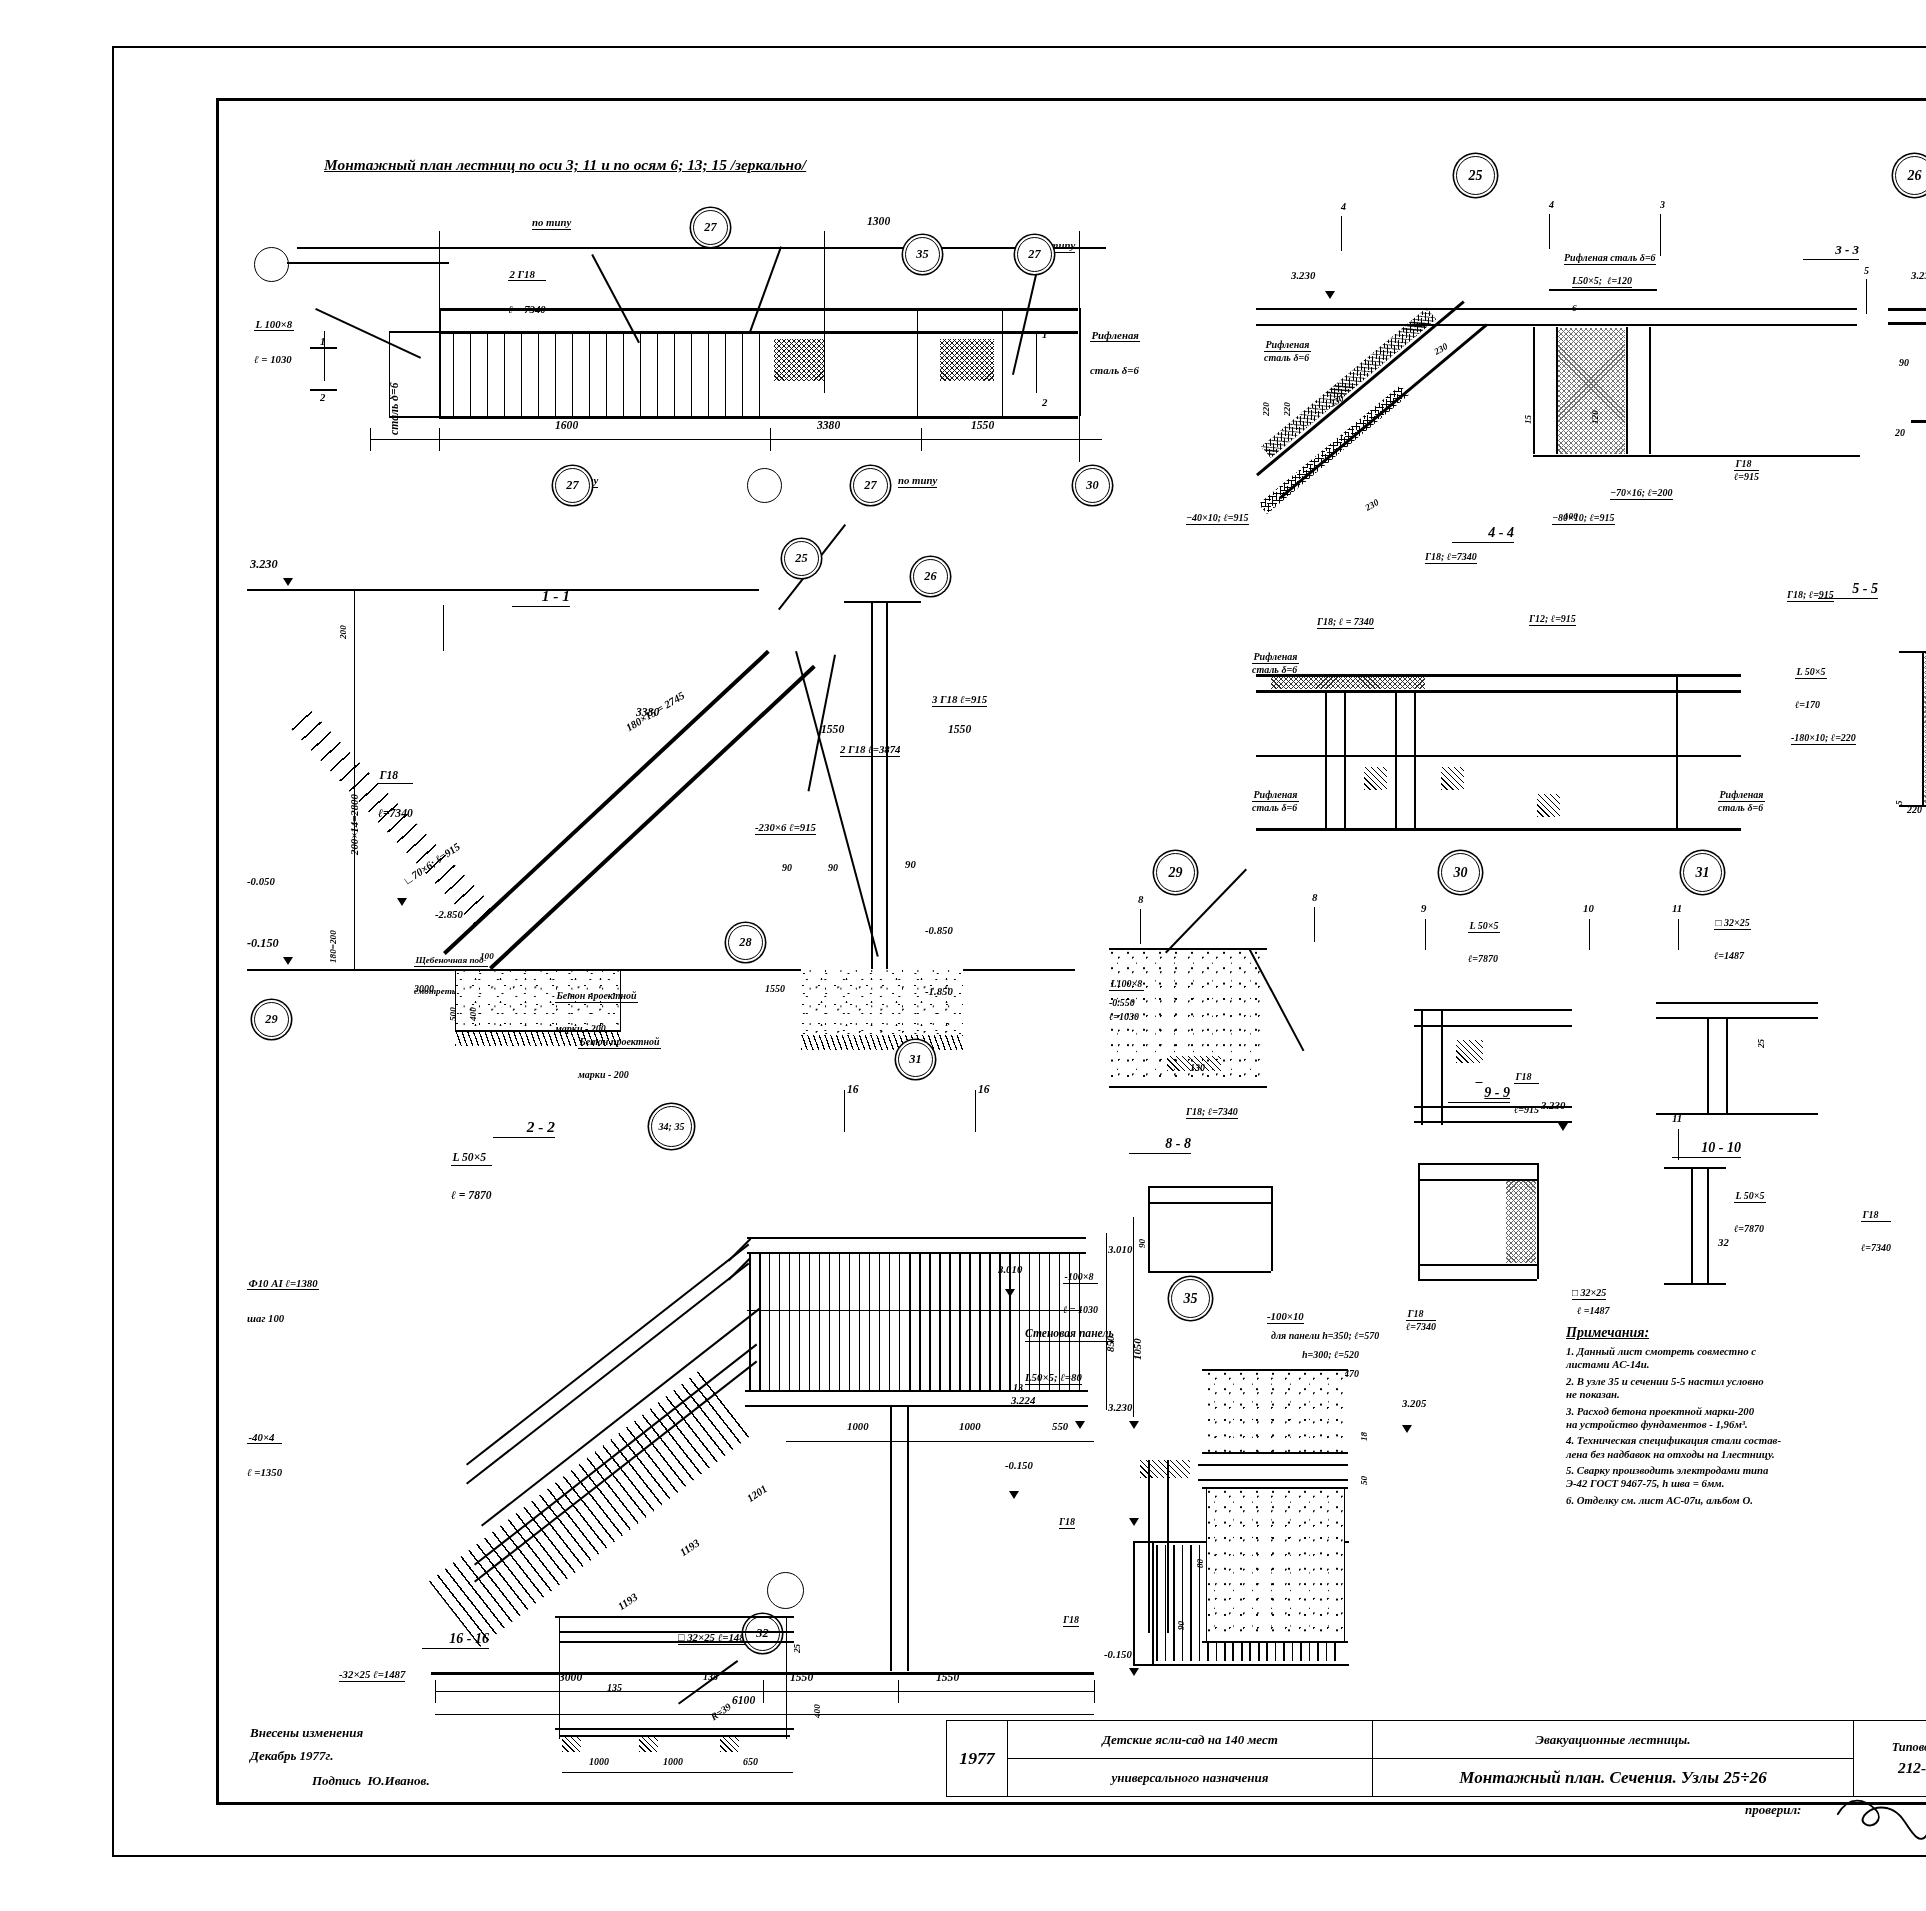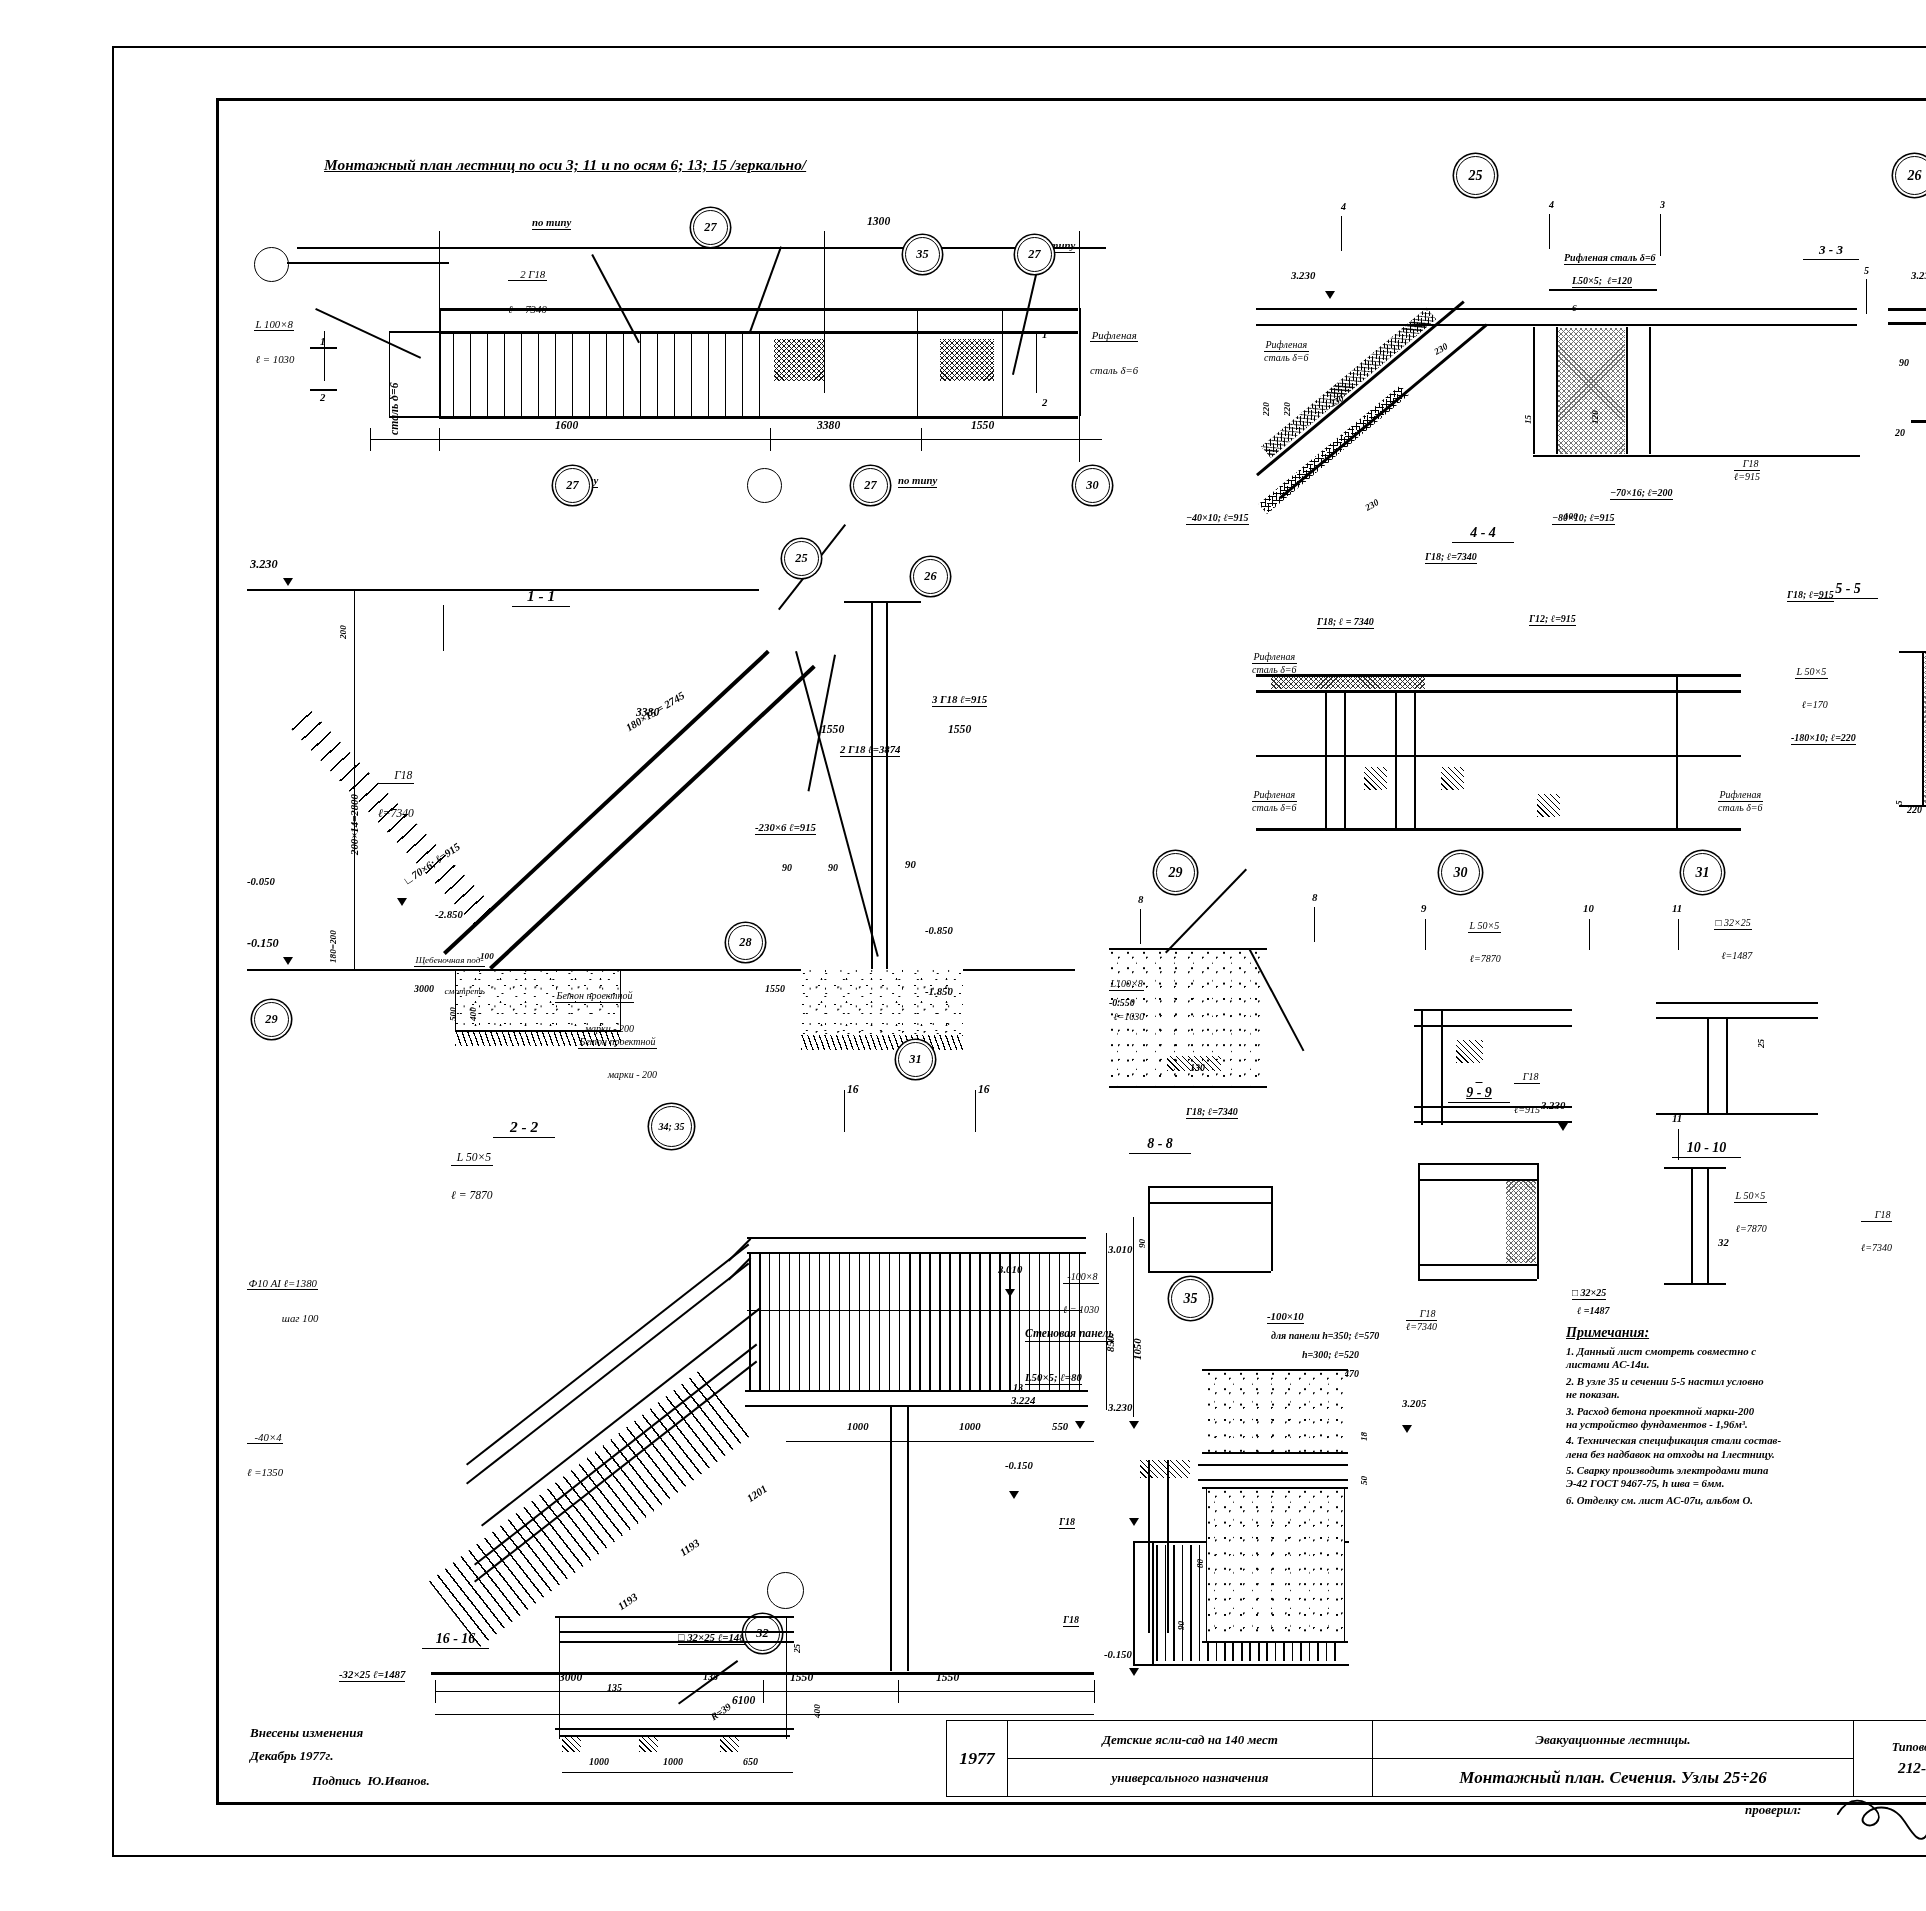--- a/index.html
+++ b/index.html
@@ -20,28 +20,28 @@
   .s40{font-size:15.4px}
 
   .rot90{transform:rotate(-90deg);transform-origin:0 0;}
   .rot45{transform:rotate(-34deg);transform-origin:0 0;}
   .rot34{transform:rotate(-31deg);transform-origin:0 0;}
 
   
   .lead{position:absolute;font-family:"Liberation Serif",serif;font-style:italic;
         font-weight:bold;white-space:pre;border-bottom:1.2px solid #000;padding-bottom:0.8px;}
   .lead2{position:absolute;font-family:"Liberation Serif",serif;font-style:italic;
-         font-weight:normal;white-space:pre;text-align:right;line-height:1.0;}
+         font-weight:bold;white-space:pre;text-align:left;line-height:1.0;}
   .lead2 .top{display:block;border-bottom:1.2px solid #000;padding:0 1.5px 0.8px 1.5px;}
   .lead2 .bot{display:block;padding-top:0.8px;}
 
   
   .sect{position:absolute;font-family:"Liberation Serif",serif;font-style:italic;
         font-weight:bold;white-space:pre;text-align:center;}
-  .sect .t{display:block;}
+  .sect .t{display:block;text-align:right;}
   .sect .r{display:block;height:0;border-bottom:1.5px solid #000;margin-top:1.2px;}
 
   
   .bub{position:absolute;border:1.9px solid #000;border-radius:50%;
        display:flex;align-items:center;justify-content:center;
        font-family:"Liberation Serif",serif;font-style:italic;font-weight:bold;
        background:#fff;box-shadow:0 0 0 1.9px #fff,0 0 0 3.5px #000;}
   .bub.single{box-shadow:none;}
 
   

